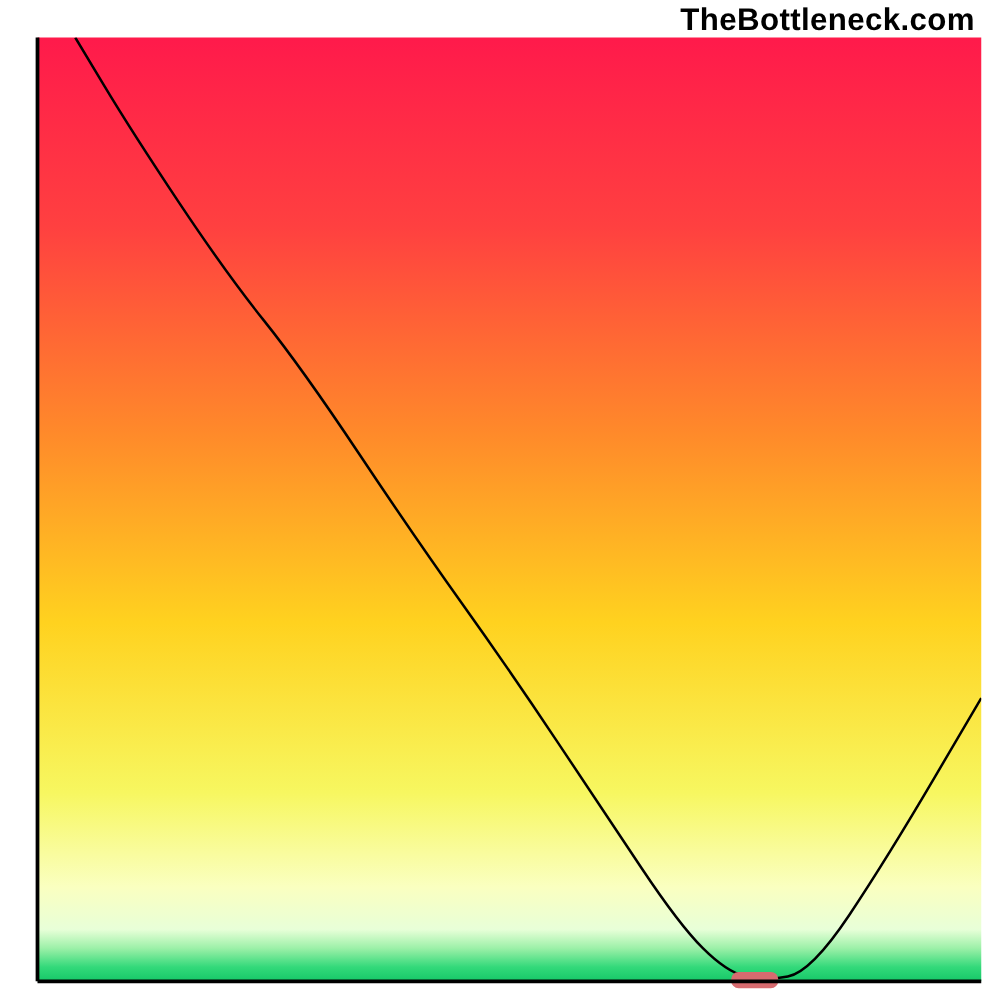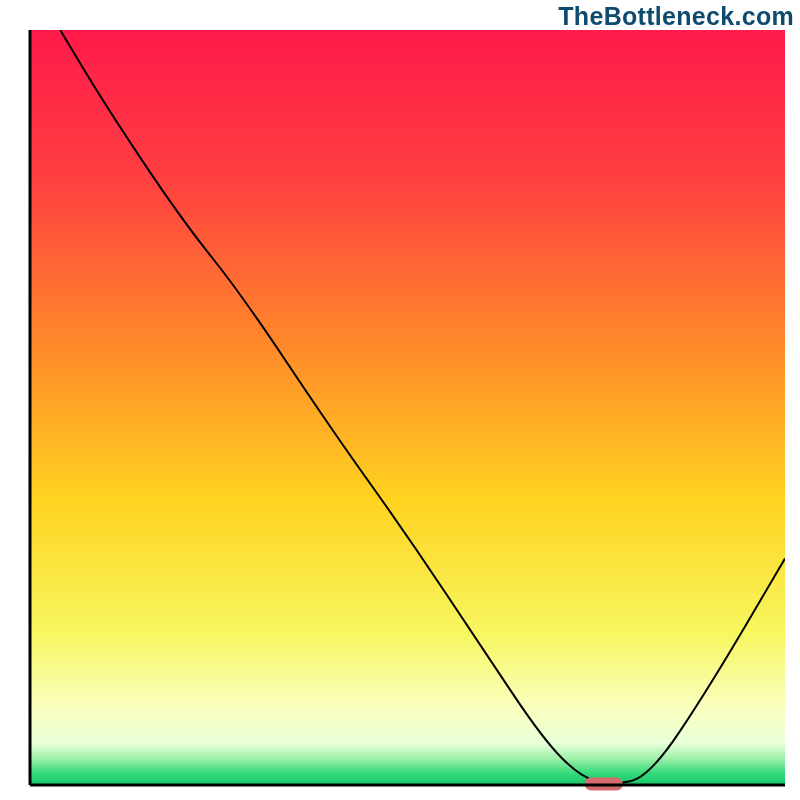--- a/index.html
+++ b/index.html
@@ -12,24 +12,24 @@
     background: #ffffff;
   }
   .stage {
     position: relative;
     width: 800px;
     height: 800px;
   }
   .watermark {
     position: absolute;
     top: 2px;
-    right: 6px;
+    right: 20px;
     font-size: 25px;
     font-weight: 600;
-    color: #0c4a6e;
+    color: #000000;
     letter-spacing: 0.3px;
     user-select: none;
   }
   svg {
     display: block;
   }
 </style>
 </head>
 <body>
 

